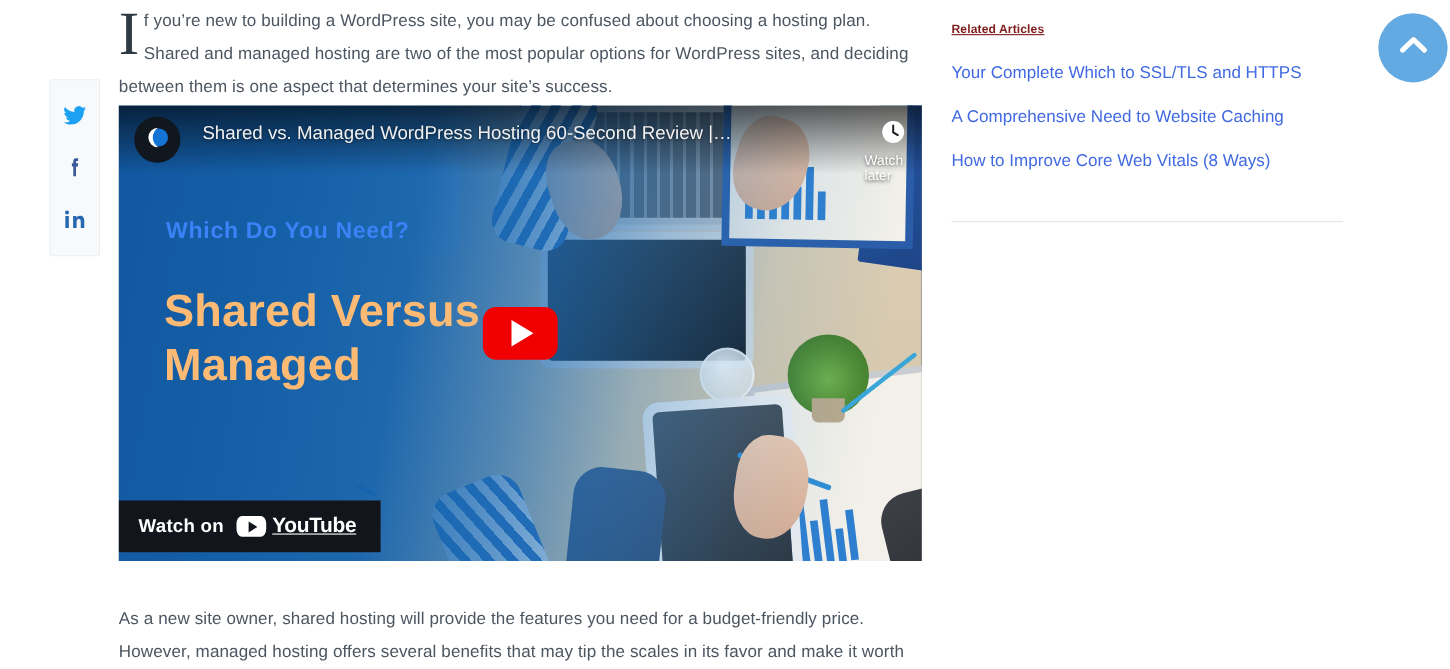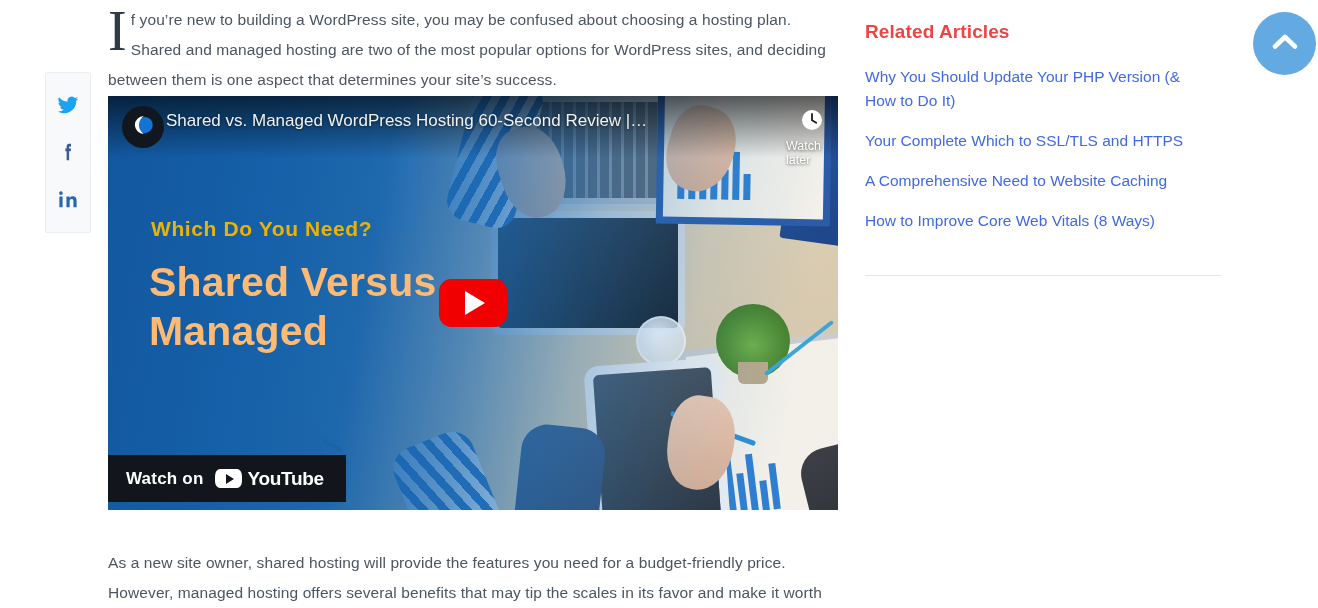--- a/index.html
+++ b/index.html
@@ -197,38 +197,38 @@
   .video-topbar {
     position: absolute; left: 0; right: 0; top: 0; height: 62px;
     background: linear-gradient(180deg, rgba(0,0,0,.62), rgba(0,0,0,0));
   }
   .yt-avatar {
     position: absolute; left: 14px; top: 10px; width: 42px; height: 42px;
     border-radius: 50%; background: #10171f;
     display: flex; align-items: center; justify-content: center;
   }
   .yt-title {
-    position: absolute; left: 58px; top: 15px;
+    position: absolute; left: 76px; top: 15px;
     color: #f1f1f1; font-size: 17px; font-weight: 400;
     text-shadow: 0 1px 3px rgba(0,0,0,.55);
     max-width: 490px; white-space: nowrap; overflow: hidden;
     cursor: pointer;
   }
   .yt-ctrl {
     position: absolute; top: 12px;
     display: flex; flex-direction: column; align-items: center;
     color: #fff; font-size: 12.5px; cursor: pointer;
     text-shadow: 0 1px 3px rgba(0,0,0,.6);
   }
   .yt-ctrl svg { margin-bottom: 4px; }
   .yt-watchlater { left: 678px; }
 
   .vid-kicker {
-    position: absolute; left: 43px; top: 121px;
-    color: #eab308; font-size: 21px; font-weight: 700;
+    position: absolute; left: 43px; top: 102px;
+    color: #3b82f6; font-size: 21px; font-weight: 700;
     letter-spacing: .6px;
   }
   .vid-head {
     position: absolute; left: 41px; top: 162px;
     color: #fdba74; font-size: 41px; font-weight: 700;
     line-height: 49px; letter-spacing: .2px;
   }
   .play-btn {
     position: absolute; left: 331px; top: 183px;
     width: 68px; height: 48px; background: #f00000;
@@ -244,21 +244,21 @@
     margin-left: 4px;
   }
   .watch-on {
     position: absolute; left: 0px; top: 359px;
     height: 47px; padding: 0 22px 0 18px;
     background: #12161c;
     display: flex; align-items: center; gap: 12px;
     color: #fff; cursor: pointer;
   }
   .watch-on .wo-label { font-size: 17px; font-weight: 700; letter-spacing:.2px; }
-  .yt-logo { display: flex; align-items: center; gap: 5px; }
+  .yt-logo { display: flex; align-items: center; gap: 5px; text-decoration: underline; }
   .yt-logo .yt-mark {
     width: 27px; height: 19px; background: #fff; border-radius: 5px/7px;
     display: flex; align-items: center; justify-content: center;
   }
   .yt-logo .yt-mark i {
     width: 0; height: 0; border-left: 8px solid #12161c;
     border-top: 5px solid transparent; border-bottom: 5px solid transparent;
     margin-left: 2px; display: block;
   }
   .yt-logo .yt-word { font-size: 19px; font-weight: 700; letter-spacing: -.3px; }
@@ -268,22 +268,22 @@
     position: absolute; left: 108px; top: 548px; width: 740px;
     font-size: 15.5px; line-height: 30px; color: #4c5661; margin: 0;
     letter-spacing: .1px;
   }
 
   
   .sidebar {
     position: absolute; left: 865px; top: 21px; width: 355px;
   }
   .sb-title {
-    font-size: 19px; font-weight: 700; color: #ef4444;
-    margin: 0 0 22px 0; letter-spacing: .1px;
+    font-size: 11px; font-weight: 700; color: #7f1d1d;
+    margin: 0 0 22px 0; letter-spacing: .1px; text-decoration: underline;
   }
   .sb-link {
     display: block; font-size: 15.5px; line-height: 24px;
     color: #4169e1; text-decoration: none; margin-bottom: 16px;
     max-width: 345px; cursor: pointer;
   }
   .sb-divider {
     margin-top: 42px; border-top: 1px solid #e3e5e7; width: 356px;
   }
 
@@ -414,21 +414,20 @@
         </span>
       <span class="yt-word">YouTube</span>
     </span>
   </div>
 </div>
 
 <p class="tail-para">As a new site owner, shared hosting will provide the features you need for a budget-friendly price. However, managed hosting offers several benefits that may tip the scales in its favor and make it worth the extra cost. Therefore, the decision isn’t necessarily a clear-cut one.</p>
 
 <div class="sidebar">
   <h3 class="sb-title">Related Articles</h3>
-  <a class="sb-link">Why You Should Update Your PHP Version (&amp; How to Do It)</a>
   <a class="sb-link">Your Complete Which to SSL/TLS and HTTPS</a>
   <a class="sb-link">A Comprehensive Need to Website Caching</a>
   <a class="sb-link">How to Improve Core Web Vitals (8 Ways)</a>
   <div class="sb-divider"></div>
 </div>
 
 <div class="to-top">
   <span>
     <svg width="34" height="34" viewBox="0 0 34 34" aria-hidden="true">
       <path d="M7 21.5 17 12l10 9.5" stroke="#ffffff" stroke-width="4.6" fill="none" stroke-linecap="round" stroke-linejoin="round"></path>

